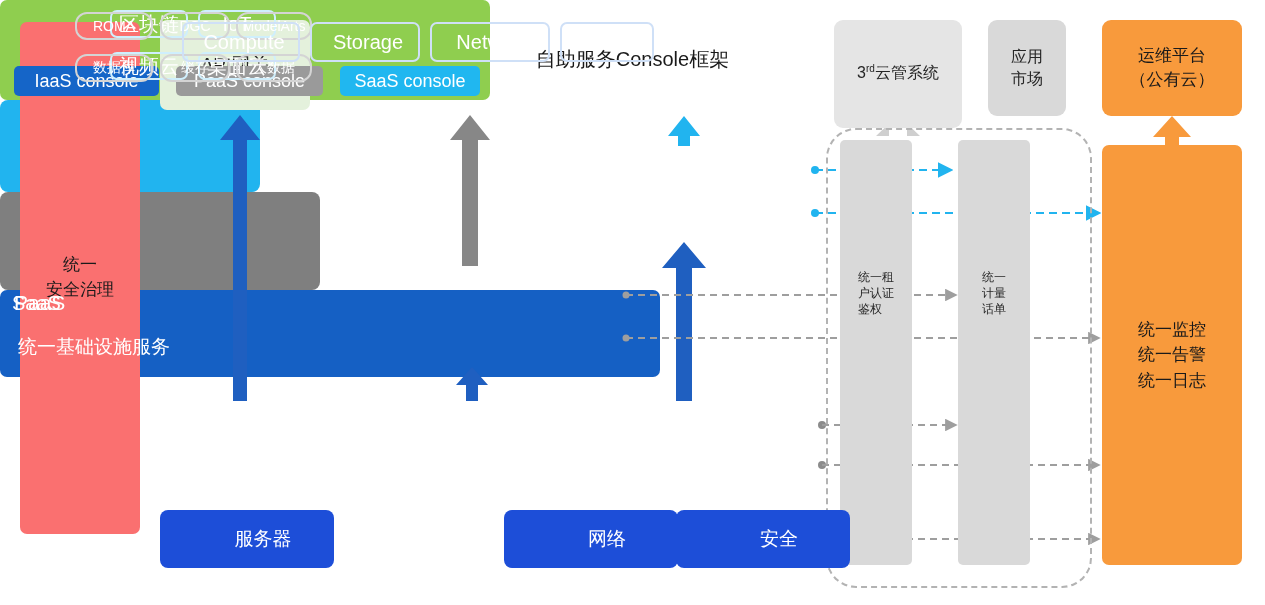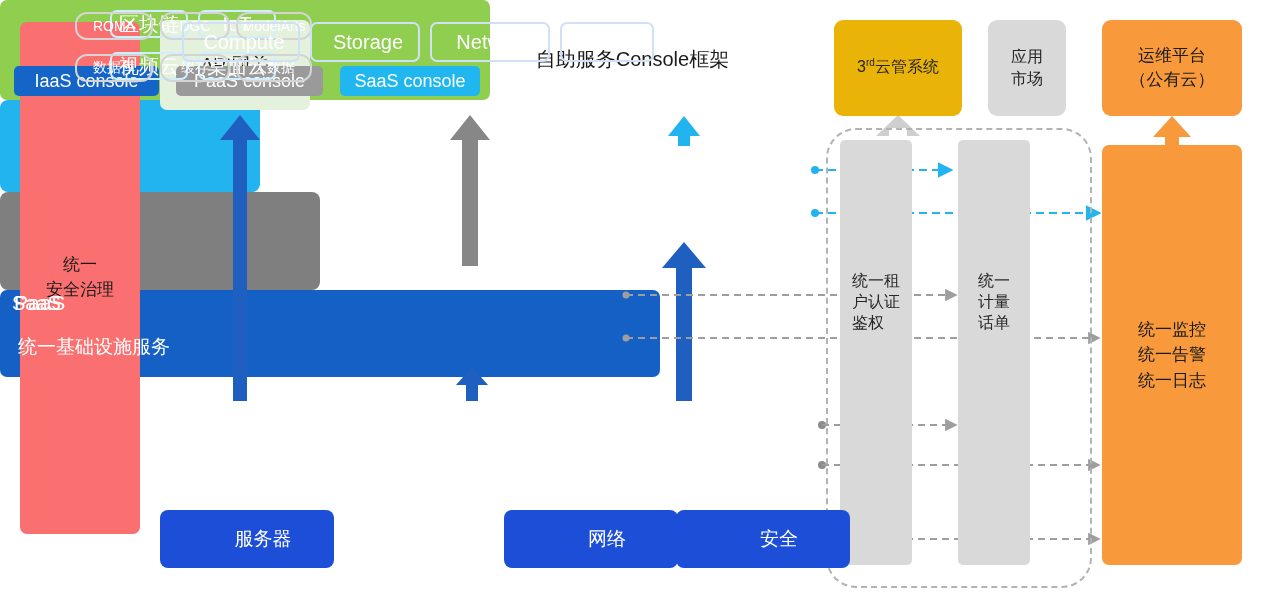--- a/index.html
+++ b/index.html
@@ -20,21 +20,21 @@
   #console-frame{left:322px;top:20px;width:490px;height:100px;background:#8fce4f;border-radius:7px;
     display:block;}
   #console-title{position:absolute;top:6px;left:0;width:100%;text-align:center;color:#1a1a1a;font-size:20px;margin-top:40px;}
   .console-chip{position:absolute;top:66px;height:30px;border-radius:5px;display:flex;align-items:center;
     justify-content:center;color:#fff;font-size:18px;padding:0 10px;box-sizing:border-box;}
   #chip-iaas{left:14px;width:145px;background:#1565c8;}
   #chip-paas{left:176px;width:147px;background:#9a9a9a;}
   #chip-saas{left:340px;width:140px;background:#20b7f0;}
 
   
-  #third-party{left:834px;top:20px;width:128px;height:96px;background:#eab308;border-radius:9px;color:#262626;font-size:16px;}
+  #third-party{left:834px;top:20px;width:128px;height:108px;background:#e5e5e5;border-radius:9px;color:#262626;font-size:16px;}
   #app-market{left:988px;top:20px;width:78px;height:96px;background:#d9d9d9;border-radius:9px;color:#262626;font-size:16px;line-height:1.35;}
   .sup{font-size:10px;vertical-align:super;}
 
   
   #ops-platform{left:1102px;top:20px;width:140px;height:96px;background:#f89a3c;border-radius:9px;color:#1a1a1a;font-size:17px;line-height:1.4;}
   #ops-column{left:1102px;top:145px;width:140px;height:420px;background:#f89a3c;border-radius:7px;color:#1a1a1a;font-size:17px;line-height:1.5;}
 
   
   #saas-block{left:553px;top:146px;width:260px;height:92px;background:#21b4ef;border-radius:8px;display:block;}
   #saas-label{position:absolute;left:12px;top:50%;transform:translateY(-50%);color:#fff;font-size:20px;}
@@ -70,21 +70,21 @@
   
   .hw{position:absolute;top:510px;height:58px;background:#1d4ed8;border-radius:8px;display:flex;
     align-items:center;justify-content:center;color:#fff;font-size:19px;padding-left:32px;}
   #hw0{left:160px;width:142px;}
   #hw1{left:332px;width:142px;}
   #hw2{left:504px;width:142px;}
   #hw3{left:676px;width:142px;}
 
   
   #shared-container{left:826px;top:128px;width:266px;height:460px;border:2.5px dashed #b3b3b3;border-radius:30px;}
-  .gray-col{position:absolute;background:#d9d9d9;border-radius:5px;color:#262626;font-size:16px;
+  .gray-col{position:absolute;background:#d9d9d9;border-radius:5px;color:#262626;font-size:12px;
     line-height:1.32;display:flex;align-items:flex-start;justify-content:center;padding-top:130px;box-sizing:border-box;}
   #col-auth{left:840px;top:140px;width:72px;height:425px;}
   #col-meter{left:958px;top:140px;width:72px;height:425px;}
 
   
   #wires{position:absolute;left:0;top:0;width:1265px;height:605px;pointer-events:none;}
 </style>
 </head>
 <body>
 

